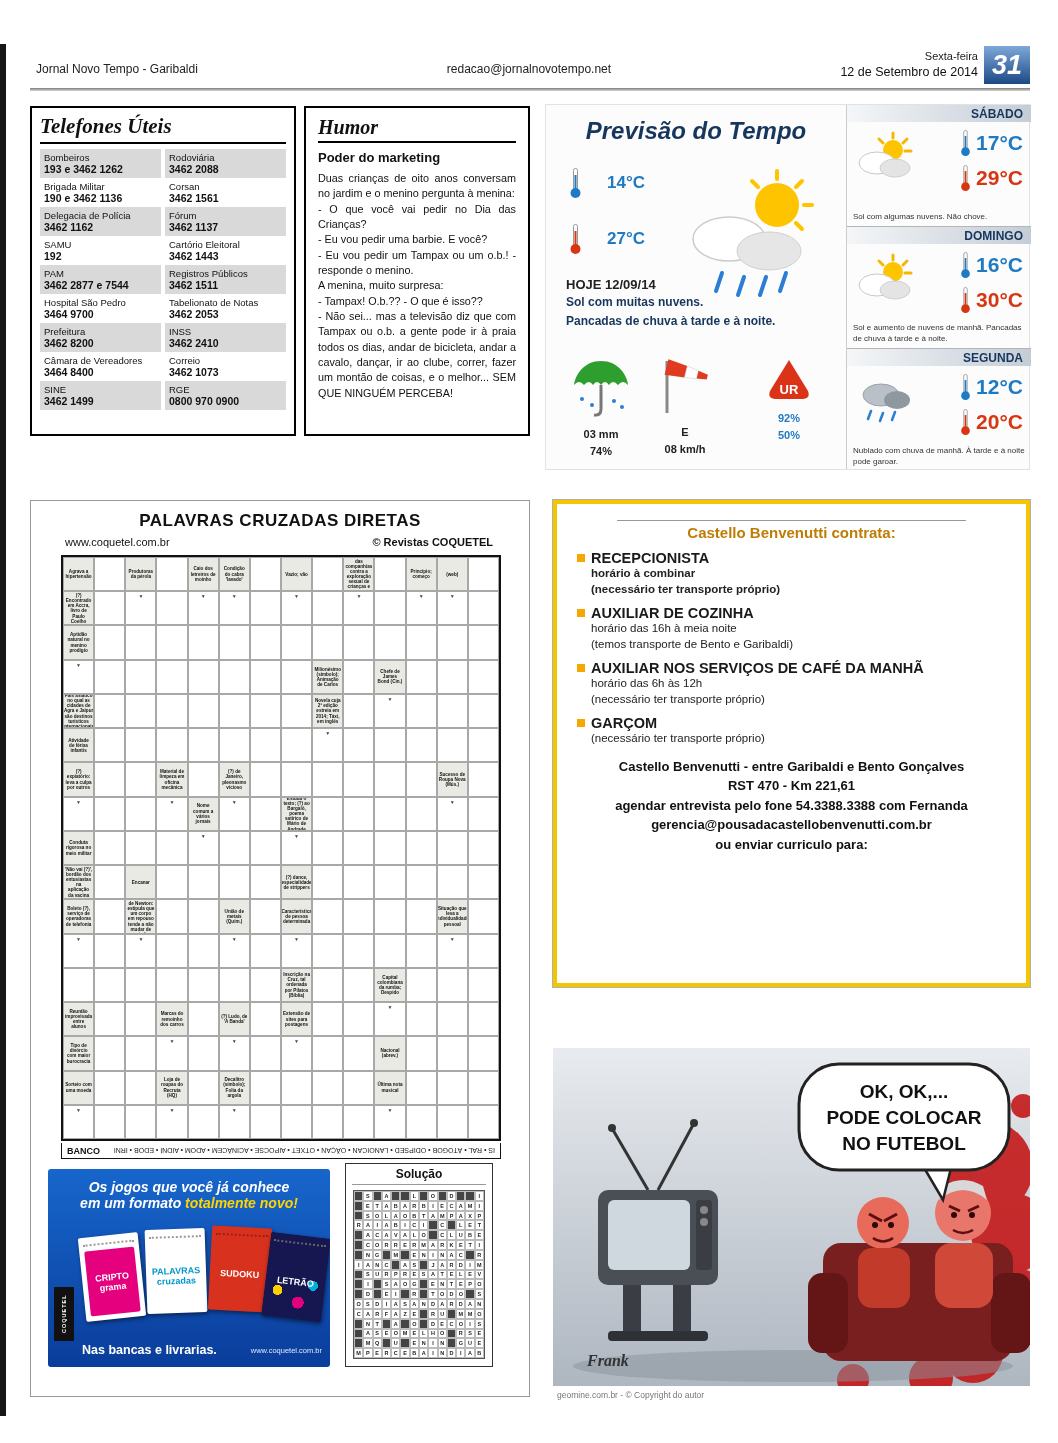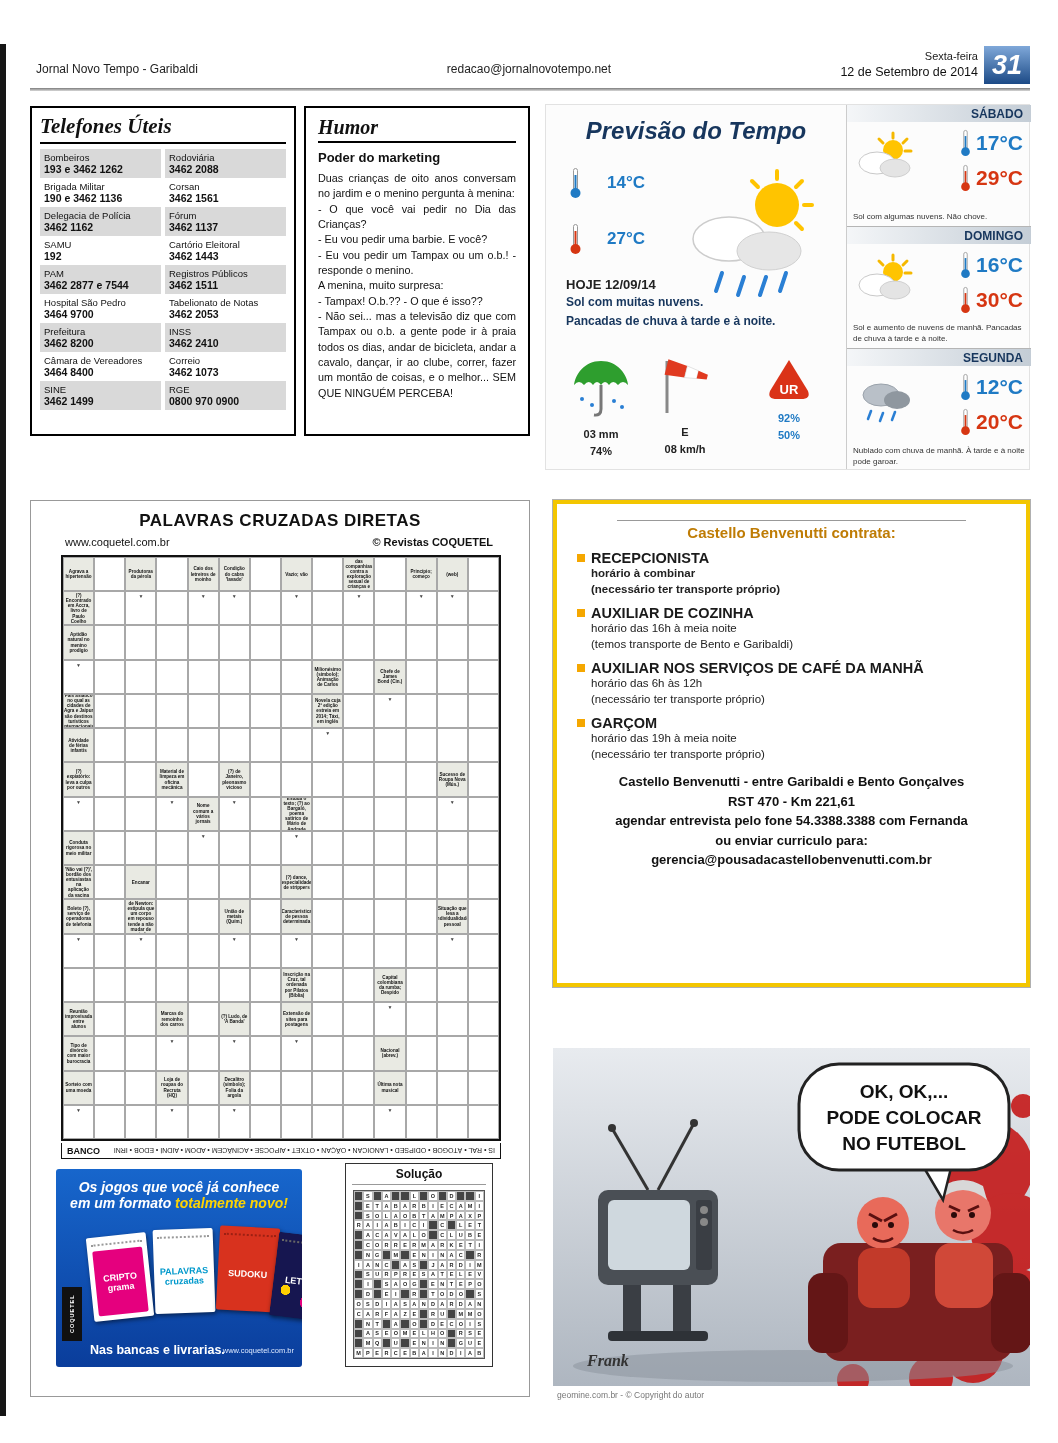--- a/index.html
+++ b/index.html
@@ -68,21 +68,21 @@
   .cw-copy{position:absolute;top:35px;right:36px;font-size:11px;font-weight:bold;}
   .cw-grid{position:absolute;left:30px;top:54px;width:440px;height:586px;display:grid;border:2px solid #111;background:#fff;}
   .cw-cell{border:.5px solid #a8a8a8;overflow:hidden;}
   .cw-cell.clue{background:#e9eae3;font-size:4.6px;font-weight:bold;line-height:1.12;text-align:center;display:flex;align-items:center;justify-content:center;padding:1px;color:#111;}
   .cw-cell.arrow{display:flex;align-items:flex-start;justify-content:center;font-size:5px;color:#444;padding-top:1px;}
   .cw-banco{position:absolute;left:30px;top:642px;width:440px;height:16px;border:1.5px solid #111;border-top:none;display:flex;align-items:center;padding:0 5px;gap:8px;background:#fff;}
   .cw-banco-label{font-size:9px;font-weight:bold;}
   .cw-banco-text{font-size:7px;transform:rotate(180deg);white-space:nowrap;overflow:hidden;flex:1;color:#222;}
 
   
-  .ad-box{position:absolute;left:25px;top:668px;width:246px;height:198px;background:linear-gradient(180deg,#1766cc,#0a3d9b);border-radius:3px;overflow:hidden;}
+  .ad-box{position:absolute;left:17px;top:668px;width:282px;height:198px;background:linear-gradient(180deg,#1766cc,#0a3d9b);border-radius:3px;overflow:hidden;}
   .ad-h1,.ad-h2{text-align:center;color:#fff;font-weight:bold;font-style:italic;font-size:14px;}
   .ad-h1{margin-top:10px;}
   .ad-h2 .hl{color:#ffd400;}
   .ad-covers{position:absolute;left:34px;top:56px;right:4px;height:104px;}
   .cover{position:absolute;width:60px;height:84px;background:#fff;border-radius:2px;box-shadow:1px 2px 4px rgba(0,0,0,.5);display:flex;flex-direction:column;}
   .cover-spiral{height:7px;border-bottom:2px dotted #999;margin:2px 4px 0;}
   .cover-label{flex:1;display:flex;align-items:center;justify-content:center;text-align:center;font-weight:bold;font-size:9px;padding:2px;color:#333;}
   .cover-0{left:0;top:10px;transform:rotate(-6deg);}
   .cover-0 .cover-label{color:#fff;background:#e5007e;margin:5px;border-radius:2px;}
   .cover-1{left:64px;top:4px;transform:rotate(-2deg);}
@@ -983,30 +983,29 @@
             <span class="job-role">AUXILIAR NOS SERVIÇOS DE CAFÉ DA MANHÃ</span>
           </div>
           <div class="job-line">horário das 6h às 12h</div>
           <div class="job-line">(necessário ter transporte próprio)</div>
         </div>
         <div class="job-item">
           <div class="job-head">
             <span class="job-bullet"></span>
             <span class="job-role">GARÇOM</span>
           </div>
-          <div class="job-line">horário das 19h à meia noite</div>
           <div class="job-line">(necessário ter transporte próprio)</div>
         </div>
       </div>
     <div class="jobs-footer">
         <div class="jobs-footer-line">Castello Benvenutti - entre Garibaldi e Bento Gonçalves</div>
         <div class="jobs-footer-line">RST 470 - Km 221,61</div>
         <div class="jobs-footer-line">agendar entrevista pelo fone 54.3388.3388 com Fernanda</div>
+        <div class="jobs-footer-line">gerencia@pousadacastellobenvenutti.com.br</div>
         <div class="jobs-footer-line">ou enviar curriculo para:</div>
-        <div class="jobs-footer-line">gerencia@pousadacastellobenvenutti.com.br</div>
       </div>
   </div>
 
   <div class="cartoon-box">
     <svg width="477" height="338" viewBox="0 0 477 338">
       <defs>
         <linearGradient id="cbg" x1="0" y1="0" x2="0" y2="1">
           <stop offset="0" stop-color="#e8ebef"></stop>
             <stop offset="1" stop-color="#aeb6c0"></stop>
         </linearGradient>

